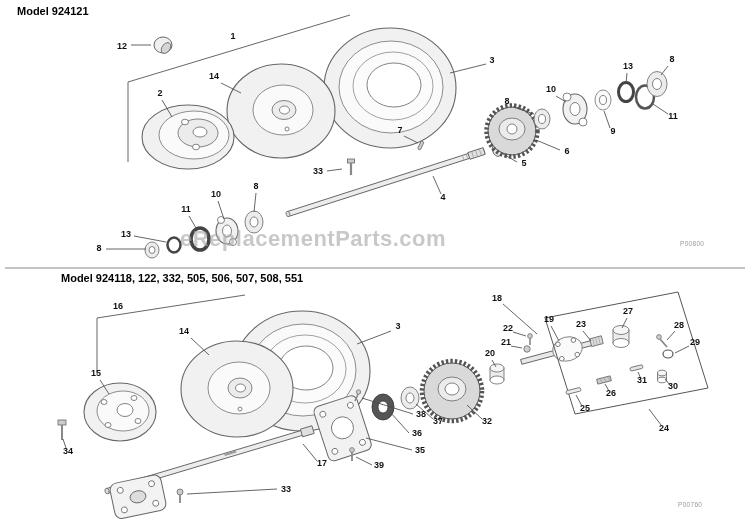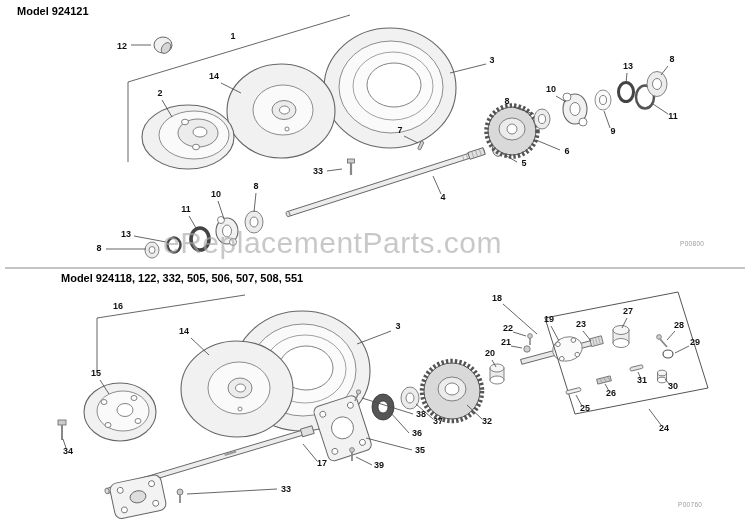--- a/index.html
+++ b/index.html
@@ -3,21 +3,21 @@
 <meta charset="utf-8">
 <title>Parts Diagram</title>
 <style>
   html,body{margin:0;padding:0;background:#fff;}
   .page{position:relative;width:750px;height:525px;background:#fff;overflow:hidden;
         font-family:"Liberation Sans",sans-serif;}
   .page svg{position:absolute;left:0;top:0;}
   .title{position:absolute;font-weight:bold;font-size:11px;color:#000;white-space:nowrap;}
   .t1{left:17px;top:5px;}
   .t2{left:17px;top:272px;padding-left:44px;}
-  .watermark{position:absolute;left:163px;top:226px;font-size:30px;font-weight:400;
+  .watermark{position:absolute;left:180px;top:226px;font-size:22px;font-weight:700;
              color:#a8a8a8;opacity:.62;letter-spacing:.5px;white-space:nowrap;}
   .pcode{position:absolute;font-size:6.5px;color:#9a9a9a;letter-spacing:.3px;}
   .pc1{left:680px;top:240px;}
   .pc2{left:678px;top:501px;}
   
   .ln{stroke:#4a4a4a;stroke-width:.85;fill:none;}
   .p1f{fill:#f1f1f1;stroke:#666;stroke-width:1.1;}
   .p2f{fill:#fafafa;stroke:#7a7a7a;stroke-width:.85;}
   .p3f{fill:#ececec;stroke:#6e6e6e;stroke-width:.85;}
   .wht{fill:#fff;stroke:#6e6e6e;stroke-width:.85;}

